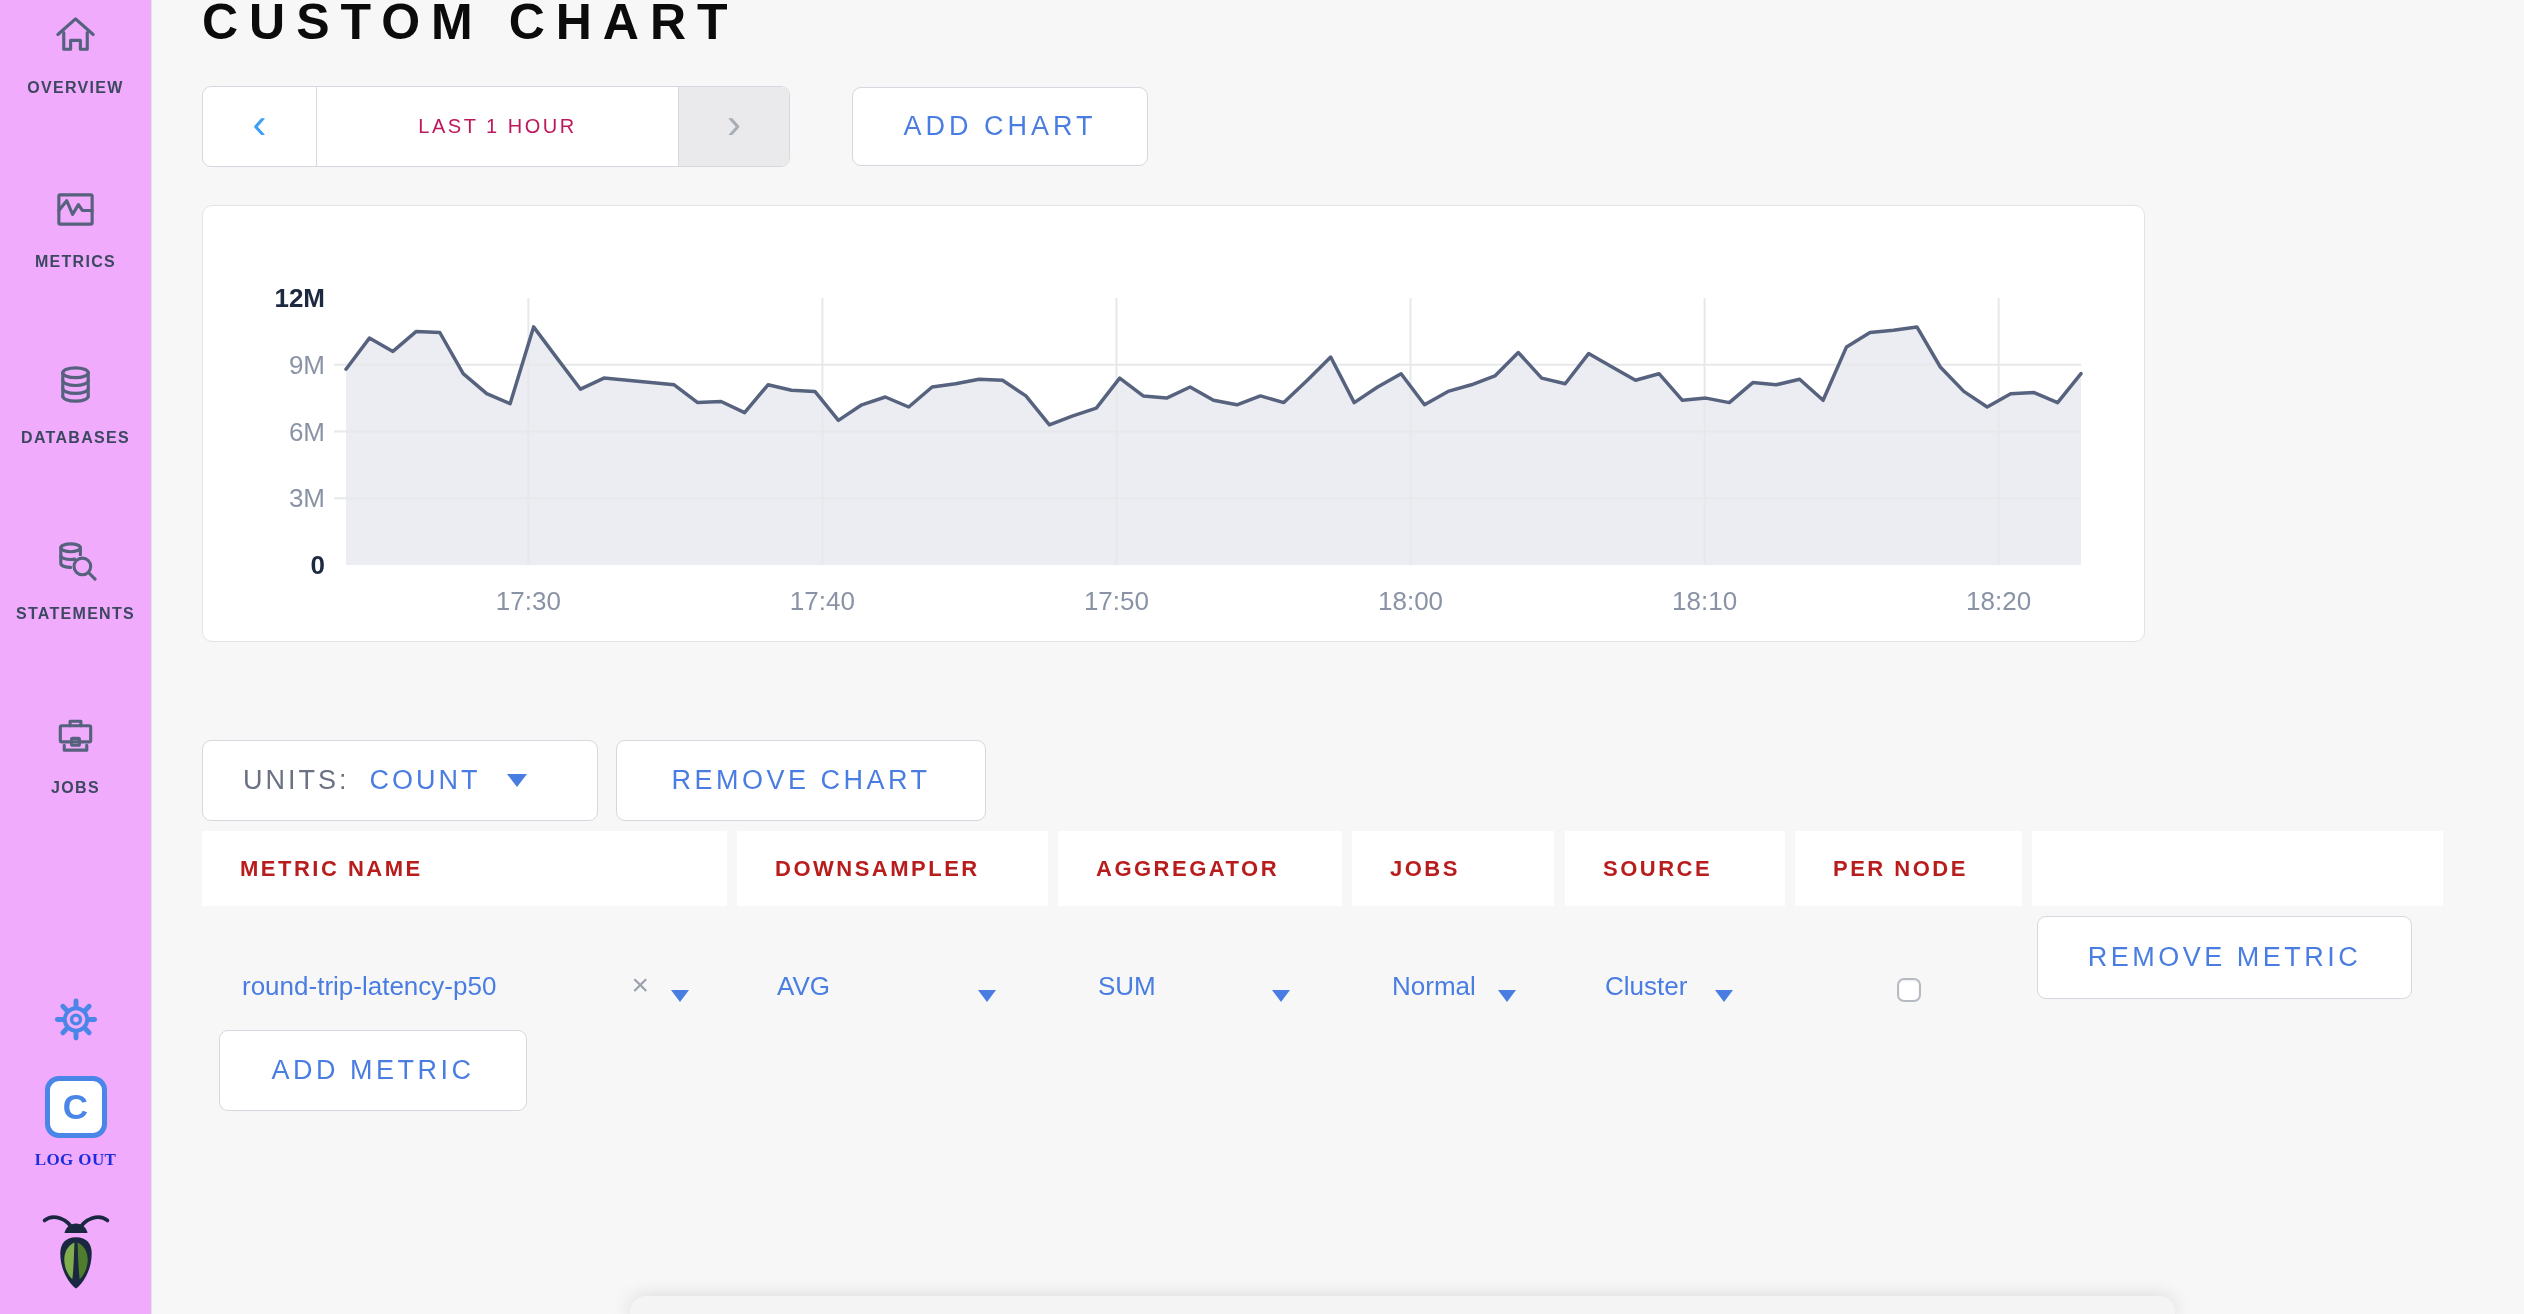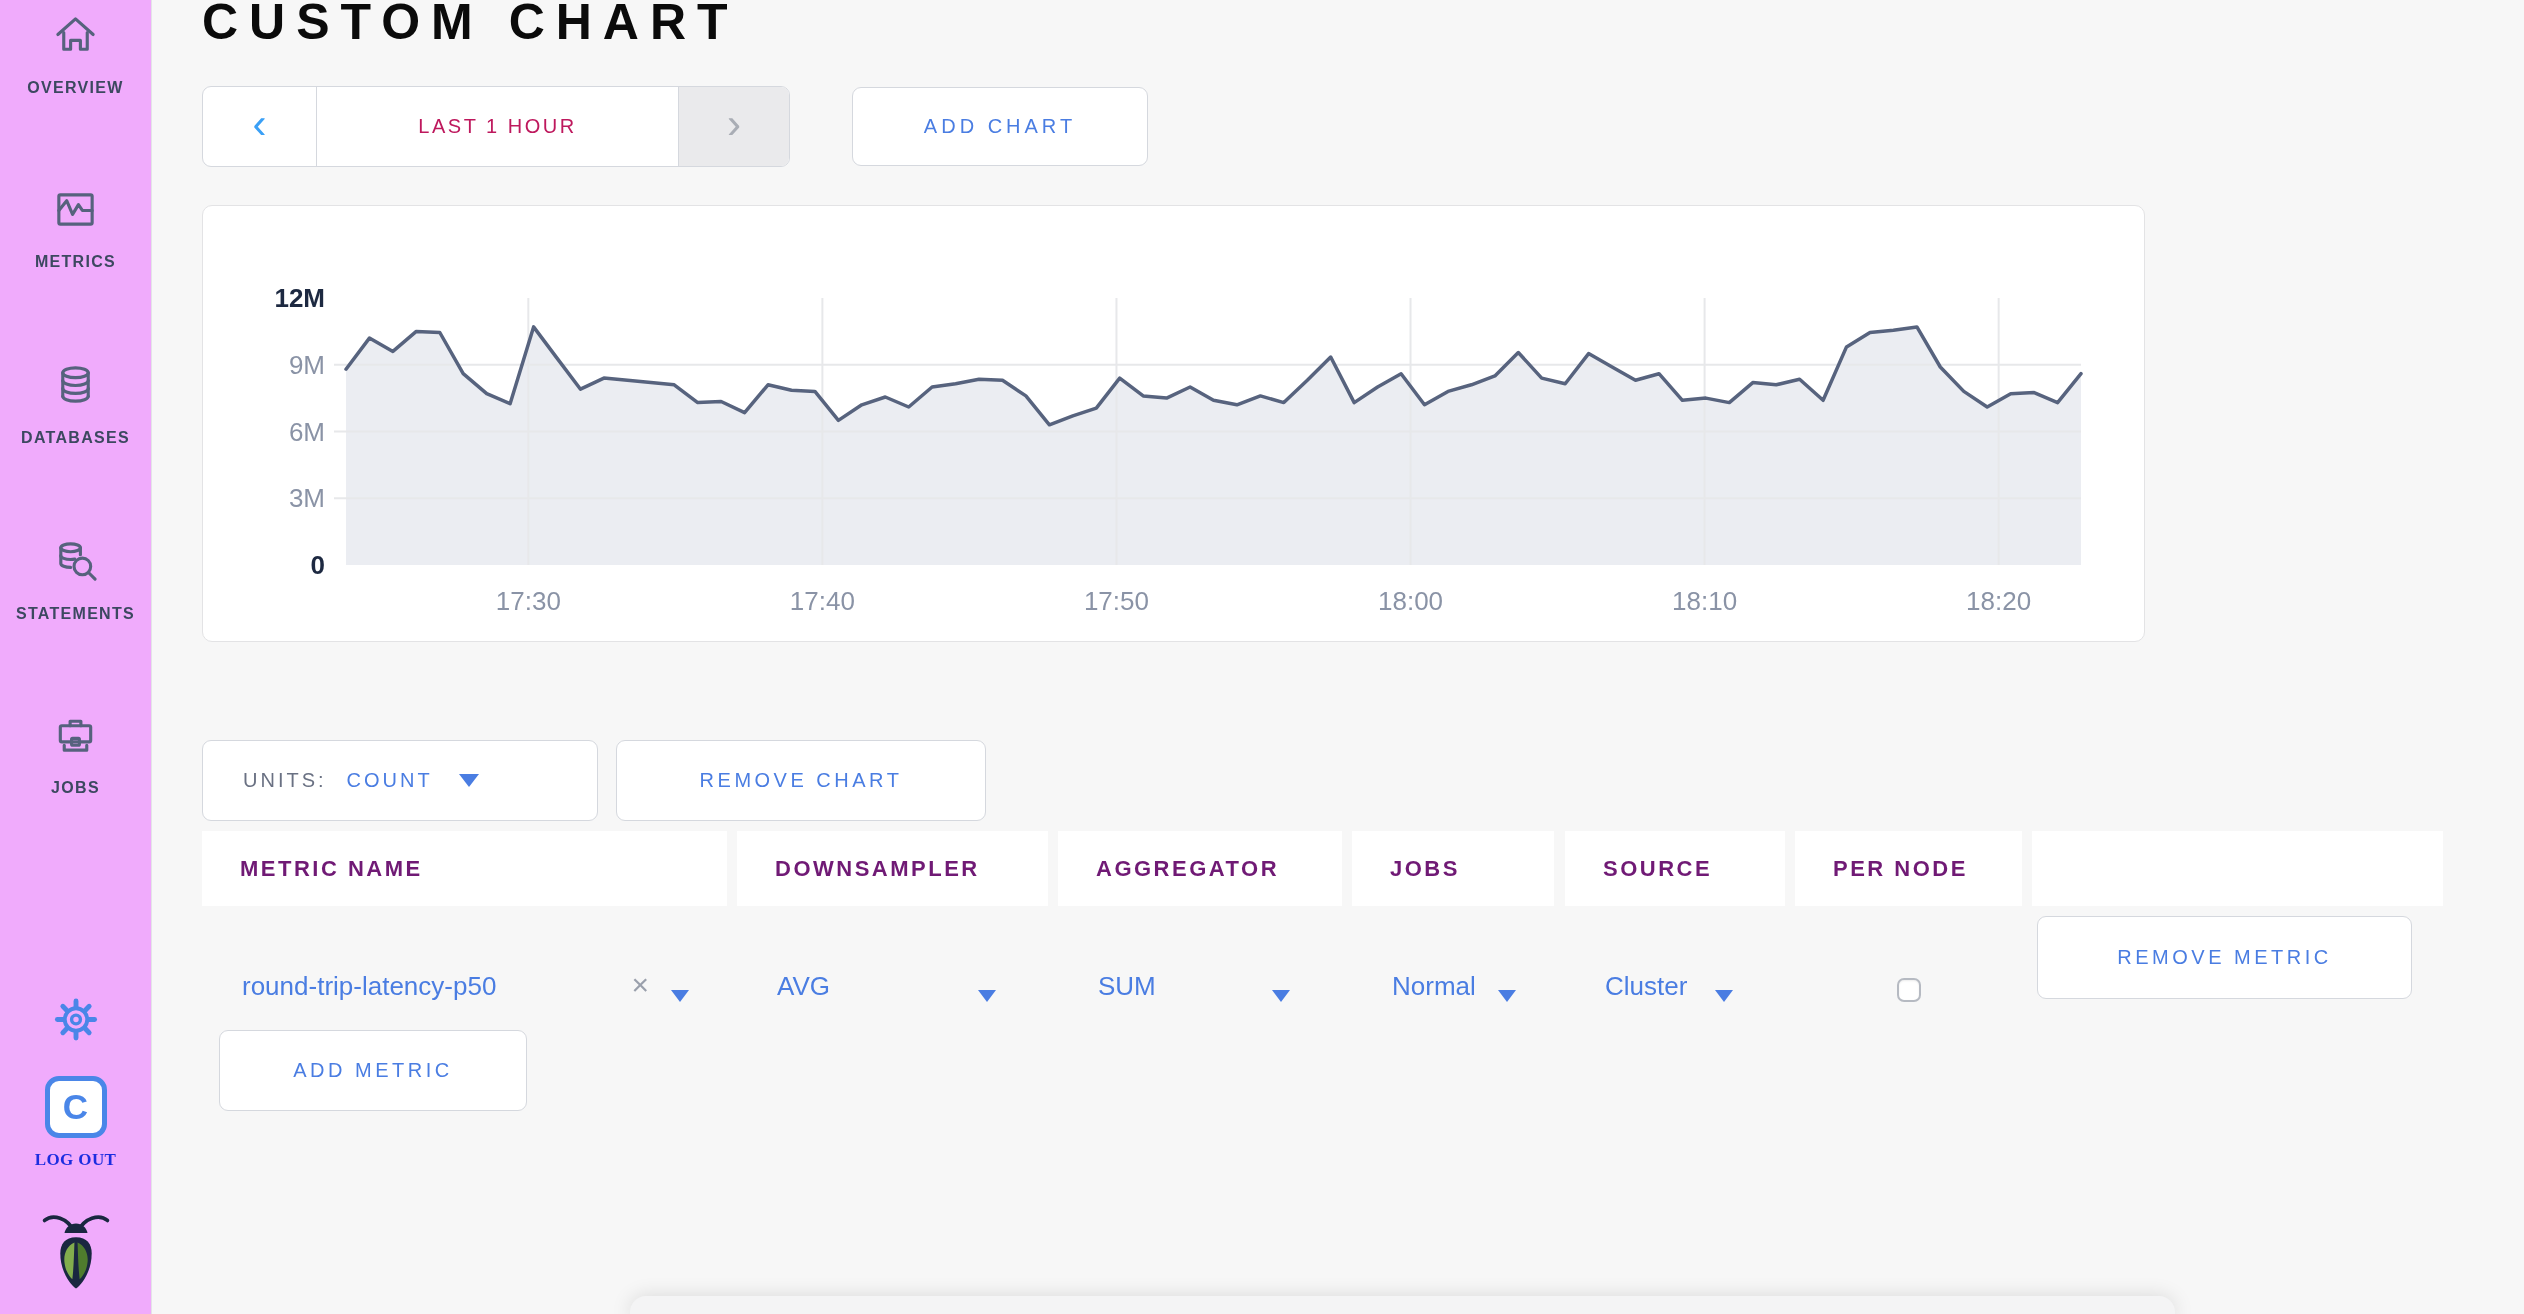--- a/index.html
+++ b/index.html
@@ -46,21 +46,21 @@
   .range-seg { display:flex; align-items:center; justify-content:center; }
   .range-prev { width:114px; border-right:1px solid #d5d8de; cursor:pointer; }
   .range-prev span { font-size:42px; color:#3ba0f6; margin-top:-6px; }
   .range-current { flex:1; cursor:pointer; font-size:20px; font-weight:400; letter-spacing:2.5px; color:#be185d; }
   .range-next { width:111px; border-left:1px solid #d5d8de; background:#eaeaec; cursor:default; }
   .range-next span { font-size:42px; color:#a9adb5; margin-top:-6px; }
 
   .btn {
     background:#fff; border:1px solid #d5d8de; border-radius:9px;
     display:flex; align-items:center; justify-content:center;
-    color:#4a7de2; font-size:20px; letter-spacing:3.5px; font-weight:500;
+    color:#4a7de2; font-size:27px; letter-spacing:3.5px; font-weight:500;
     cursor:pointer; white-space:nowrap;
   }
   .add-chart-btn { position:absolute; left:700px; top:87px; width:296px; height:79px; letter-spacing:4px; }
 
   
   .chart-card {
     position:absolute; left:50px; top:205px; width:1943px; height:437px;
     background:#fff; border:1px solid #e3e3e5; border-radius:10px;
   }
   .chart-card svg { position:absolute; left:0; top:0; }
@@ -71,21 +71,21 @@
   .units-value { color:#4a7de2; margin-left:20px; letter-spacing:3px; }
   .remove-chart-btn { position:absolute; left:464px; top:740px; width:370px; height:81px; }
 
   .caret { width:0; height:0; border-left:9px solid transparent; border-right:9px solid transparent; border-top:12px solid #4a7de2; }
   .caret.big { border-left-width:10px; border-right-width:10px; border-top-width:13px; margin-left:26px; }
 
   
   .th {
     position:absolute; top:831px; height:75px; background:#fff;
     display:flex; align-items:center; padding-left:38px;
-    font-size:22px; font-weight:600; color:#701a75; letter-spacing:2.5px; white-space:nowrap;
+    font-size:22px; font-weight:600; color:#b91c1c; letter-spacing:2.5px; white-space:nowrap;
   }
   .td {
     position:absolute; top:906px; height:96px;
     display:flex; align-items:flex-end; padding-left:40px; padding-right:52px;
     font-size:26px; color:#4a7de2; white-space:nowrap;
   }
   .td .spacer { margin-left:auto; }
   .clear-x { color:#9aa0ac; font-size:30px; cursor:pointer; margin-left:auto; }
   .td .caret { margin-left:22px; cursor:pointer; }
   .checkbox {

